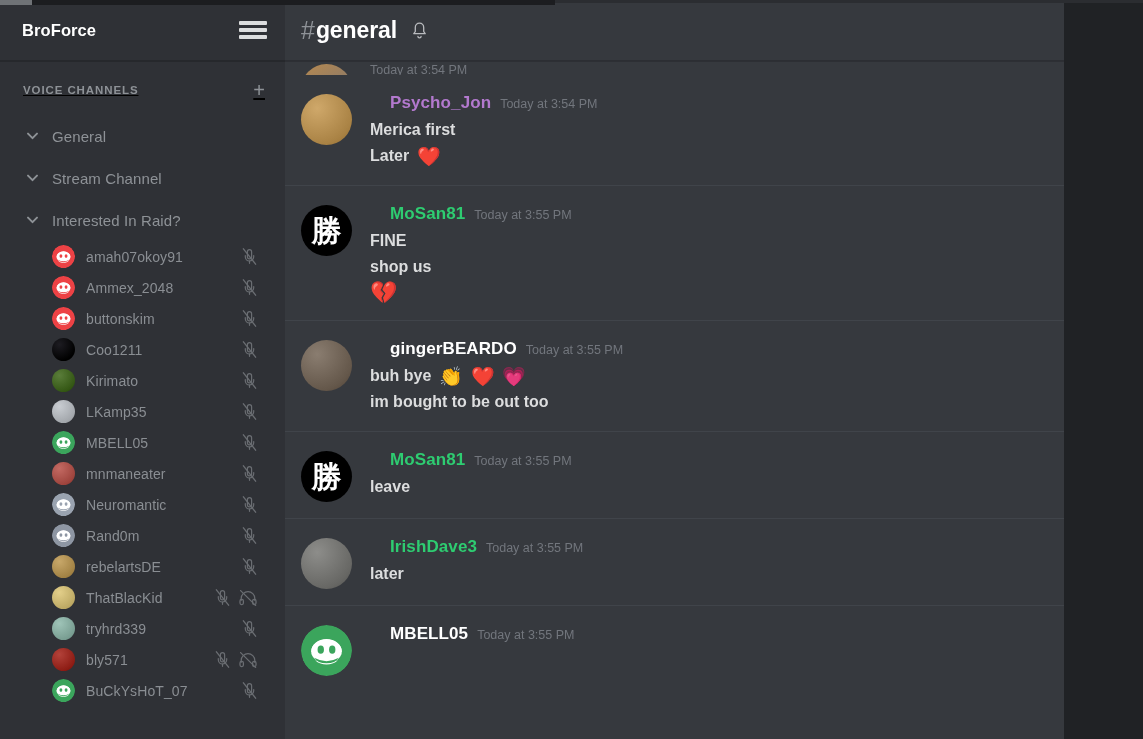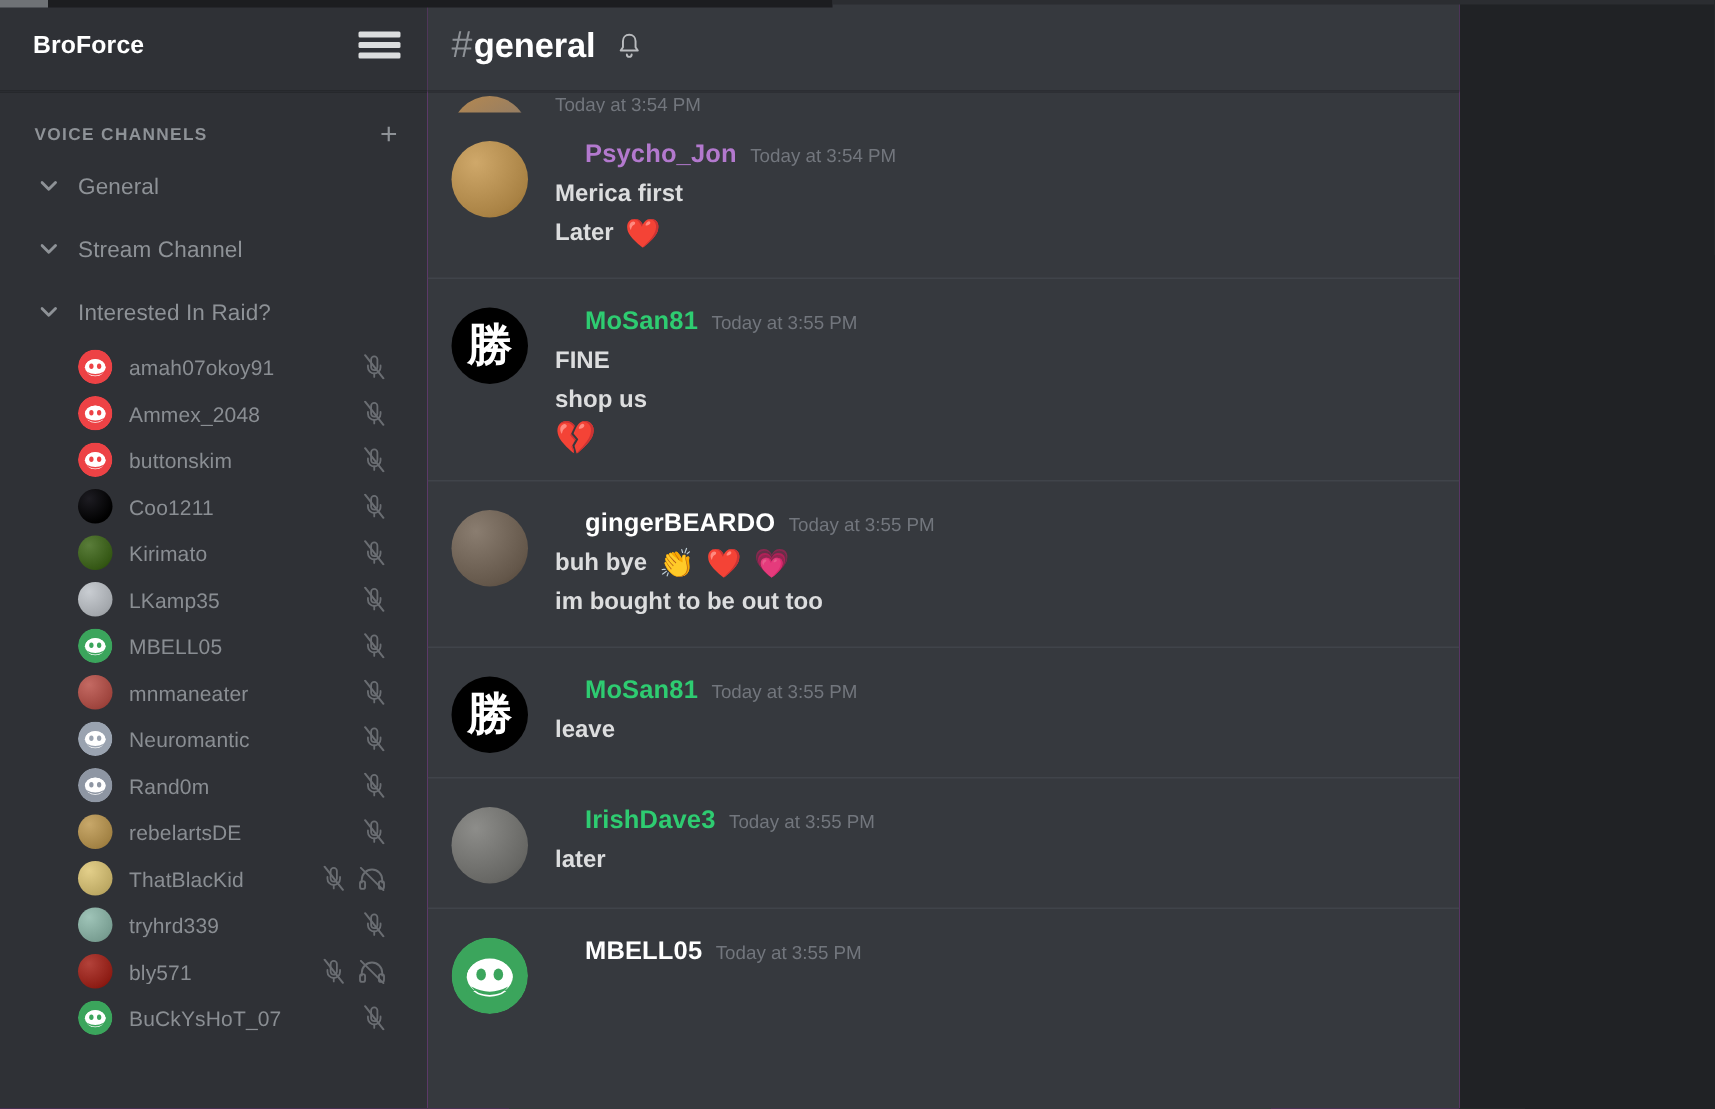--- a/index.html
+++ b/index.html
@@ -7,24 +7,24 @@
   html, body {
     width: 1143px;
     height: 739px;
     overflow: hidden;
     background: #202225;
     font-family: "Liberation Sans", sans-serif;
   }
 
   #app {
     position: relative;
-    width: 973px;
+    width: 1064px;
     height: 739px;
     display: flex;
-    background: #d946ef;
+    background: #0369a1;
   }
 
   
   .top-sliver {
     position: absolute;
     top: 0; left: 0;
     width: 32px; height: 5px;
     background: #6f7276;
     z-index: 30;
   }
@@ -96,21 +96,22 @@
     overflow: hidden;
     padding-top: 16px;
   }
 
   .cat-row {
     display: flex;
     align-items: center;
     justify-content: space-between;
     padding: 0 20px 0 23px;
     height: 26px;
-    margin-bottom: 0;
+    margin-bottom: 12px;
+    text-decoration: underline;
   }
   .cat-label {
     color: #8e9297;
     font-size: 11.5px;
     font-weight: bold;
     letter-spacing: 0.9px;
     text-transform: uppercase;
   }
   .cat-plus {
     color: #8e9297;

